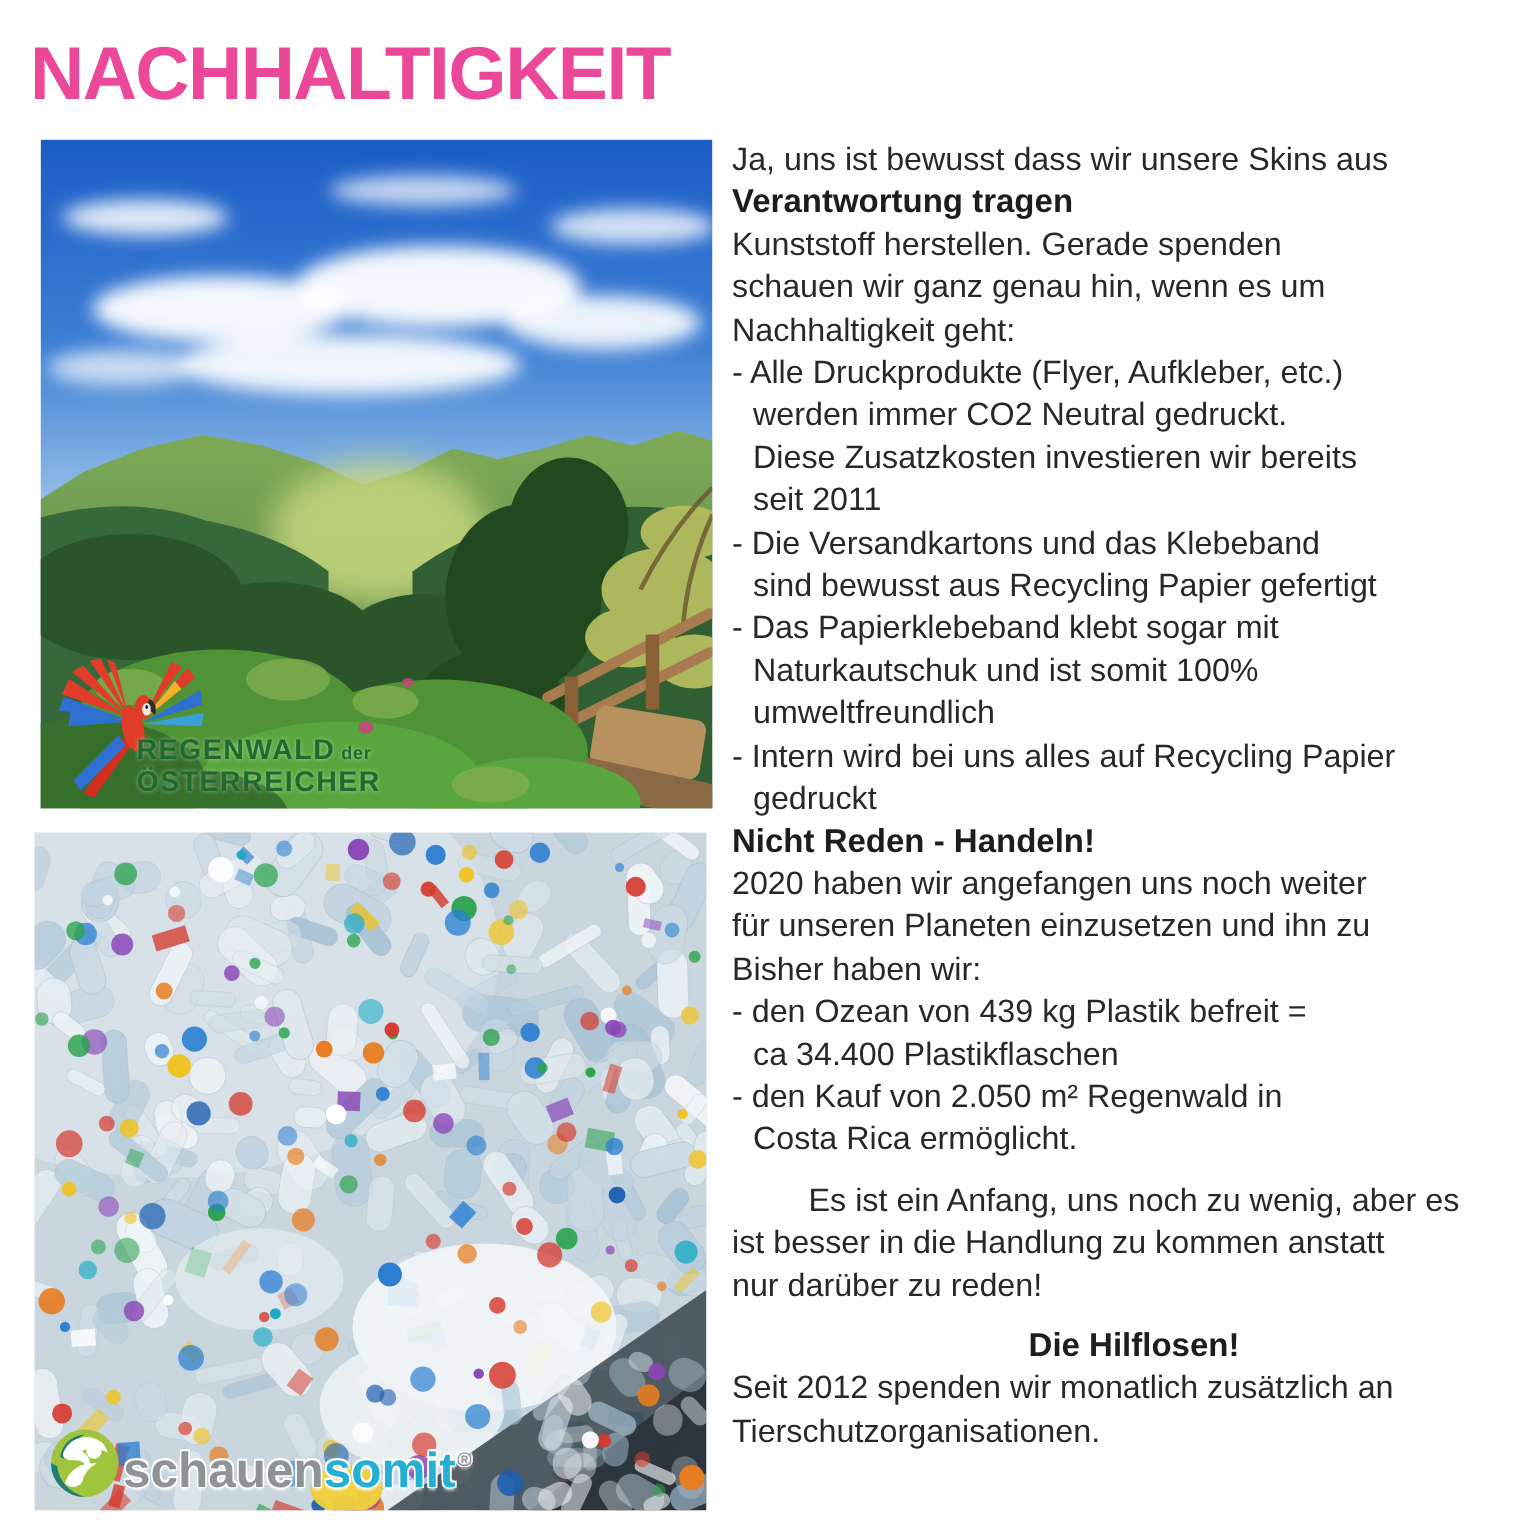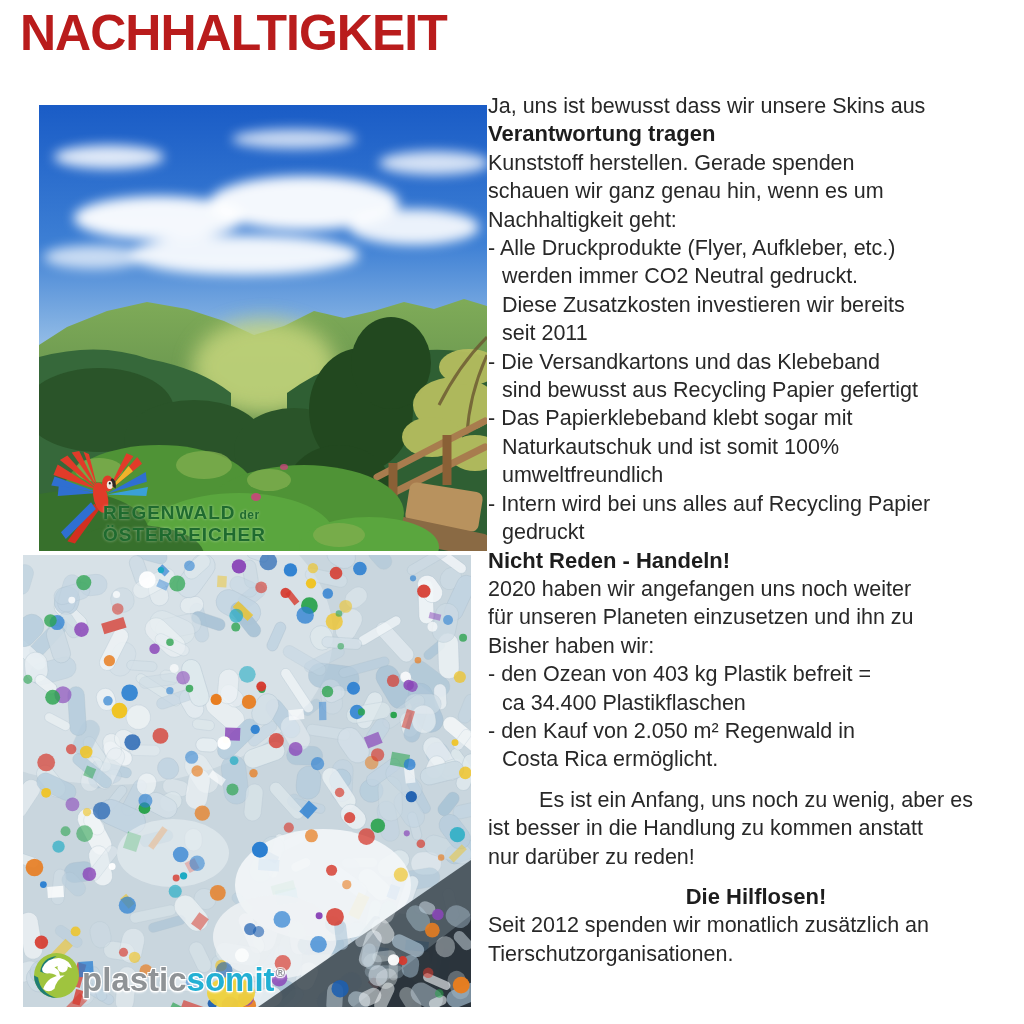--- a/index.html
+++ b/index.html
@@ -2,23 +2,23 @@
 <html><head>
 <meta charset="utf-8">
 <style>
   html,body{margin:0;padding:0;}
   body{
     width:1024px;height:1024px;position:relative;overflow:hidden;
     background:#ffffff;
     font-family:"Liberation Sans","DejaVu Sans",sans-serif;
   }
   .page-title{
-    position:absolute;left:20px;top:4px;
+    position:absolute;left:20px;top:20px;
     font-size:50px;font-weight:bold;letter-spacing:-1px;
-    color:#b91c1c;white-space:nowrap;
+    color:#ec4899;white-space:nowrap;
   }
   .fig{
     position:absolute;left:23px;width:448px;overflow:hidden;
     background:#dfe7ec;
   }
   .fig1{top:89px;height:446px;}
   .fig2{top:555px;height:452px;}
   .fig svg.art{position:absolute;left:0;top:0;width:100%;height:100%;display:block;}
 
   
@@ -52,21 +52,21 @@
   }
   .ln.h{font-weight:bold;font-size:22px;color:#1d1d1d;}
   .ln.c{padding-left:14px;}
   .ln.gap{margin-top:12px;text-align:center;}
 </style>
 </head>
 <body>
 
 <div class="page-title">NACHHALTIGKEIT</div>
 
-<figure class="fig fig1" style="margin:16px">
+<figure class="fig fig1" style="margin:4px">
   <svg class="art" viewBox="0 0 448 446" preserveAspectRatio="none">
     <defs>
       <linearGradient id="sky" x1="0" y1="0" x2="0" y2="1">
         <stop offset="0" stop-color="#1a5cc6"></stop>
           <stop offset="0.55" stop-color="#3d7fd4"></stop>
           <stop offset="1" stop-color="#9cc3e8"></stop>
       </linearGradient>
       <linearGradient id="ridge" x1="0" y1="0" x2="0" y2="1">
         <stop offset="0" stop-color="#7fab58"></stop>
           <stop offset="1" stop-color="#42703e"></stop>
@@ -643,21 +643,21 @@
   <div class="pb-logo">
     <svg class="pb-icon" viewBox="0 0 46 46">
       <circle cx="23" cy="23" r="22" fill="#9fc43e"></circle>
       <path d="M1,23 A22,22 0 0 0 23,45 Q7,40 5,25 Z" fill="#1f7d74"></path>
       <path d="M7,19 Q9,6 23,4 Q13,10 12,21 Z" fill="#1f7d74"></path>
       <path d="M9,16 Q14,5 27,6 Q36,8 38,16 Q29,11 21,15 Q28,19 26,27 Q22,20 14,21 Q8,21 9,16 Z" fill="#ffffff"></path>
       <circle cx="29" cy="15" r="5" fill="#ffffff"></circle>
       <path d="M10,36 Q15,22 31,23 Q23,27 21,36 Q15,41 10,36 Z" fill="#ffffff"></path>
     </svg>
     <div class="pb-text">
-      <span class="pb-gray">plastic</span><span class="pb-cyan">somit</span><span class="pb-reg">®</span>
+      <span class="pb-gray">schauen</span><span class="pb-cyan">somit</span><span class="pb-reg">®</span>
     </div>
   </div>
 </figure>
 
 <div class="col">
   <section>
       <div class="ln t">Ja, uns ist bewusst dass wir unsere Skins aus</div>
       <div class="ln h">Verantwortung tragen</div>
       <div class="ln t">Kunststoff herstellen. Gerade spenden</div>
       <div class="ln t">schauen wir ganz genau hin, wenn es um</div>
@@ -672,21 +672,21 @@
       <div class="ln c">Naturkautschuk und ist somit 100%</div>
       <div class="ln c">umweltfreundlich</div>
       <div class="ln b">- Intern wird bei uns alles auf Recycling Papier</div>
       <div class="ln c">gedruckt</div>
     </section>
   <section>
       <div class="ln h">Nicht Reden - Handeln!</div>
       <div class="ln t">2020 haben wir angefangen uns noch weiter</div>
       <div class="ln t">für unseren Planeten einzusetzen und ihn zu</div>
       <div class="ln t">Bisher haben wir:</div>
-      <div class="ln b">- den Ozean von 403 kg Plastik befreit =</div>
+      <div class="ln b">- den Ozean von 439 kg Plastik befreit =</div>
       <div class="ln c">ca 34.400 Plastikflaschen</div>
       <div class="ln b">- den Kauf von 2.050 m² Regenwald in</div>
       <div class="ln c">Costa Rica ermöglicht.</div>
       <div class="ln t gap">Es ist ein Anfang, uns noch zu wenig, aber es</div>
       <div class="ln t">ist besser in die Handlung zu kommen anstatt</div>
       <div class="ln t">nur darüber zu reden!</div>
     </section>
   <section>
       <div class="ln h gap">Die Hilflosen!</div>
       <div class="ln t">Seit 2012 spenden wir monatlich zusätzlich an</div>

